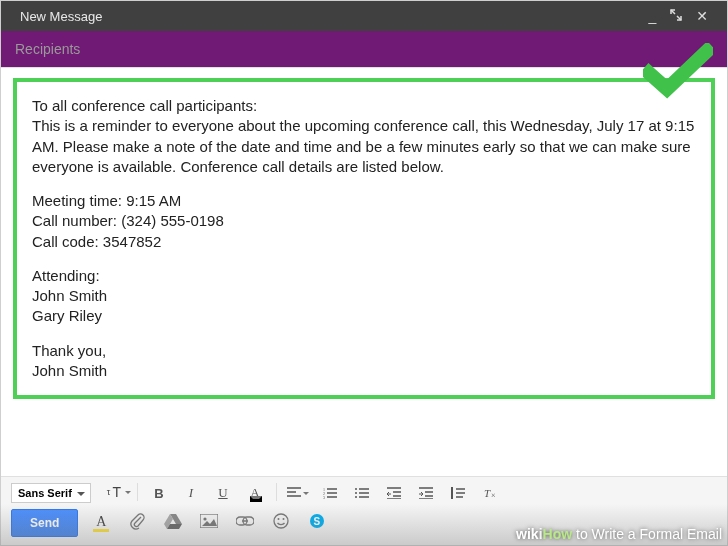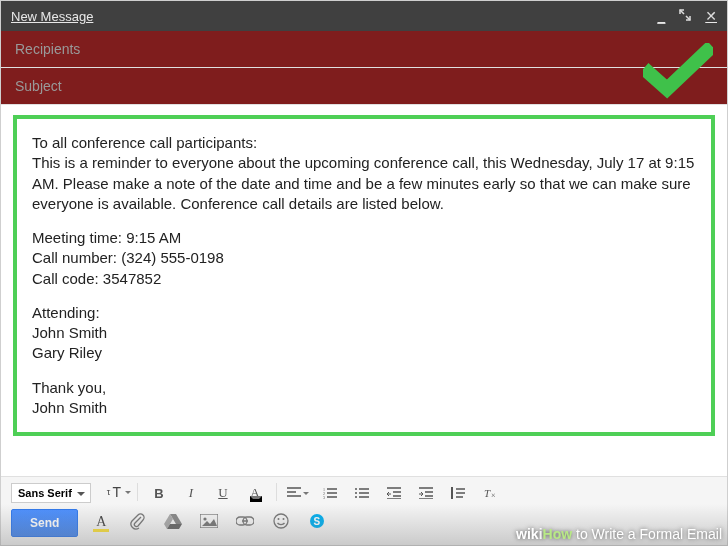--- a/index.html
+++ b/index.html
@@ -20,33 +20,32 @@
     flex-direction: column;
     border: 1px solid #cfcfcf;
   }
   .titlebar {
     background: #404040;
     color: #e8e8e8;
     display: flex;
     align-items: center;
     justify-content: space-between;
     height: 30px;
-    padding: 0 10px;
+    padding: 0 19px;
     font-size: 13px;
-    text-decoration: underline;
   }
   .titlebar .title { font-weight: normal; }
   .titlebar .controls { display: flex; gap: 14px; align-items: center; }
   .titlebar .controls span { cursor: pointer; color: #ddd; font-size: 14px; line-height: 1; }
   .field-row {
     border-bottom: 1px solid #e0e0e0;
     padding: 10px 14px;
     color: #999;
     font-size: 14px;
-    background: #7f1d1d;
+    background: #701a75;
   }
   .body-wrap {
     flex: 1;
     padding: 10px 12px 4px 12px;
     overflow: auto;
     position: relative;
   }
   .body-frame {
     border: 4px solid #4ecf56;
     padding: 14px 15px;
@@ -176,23 +175,20 @@
             <path d="M1 1 L5 5 M11 11 L7 7" stroke="#ddd" stroke-width="1.5"></path>
           </svg>
       </span>
       <span>✕</span>
     </div>
   </div>
 
   <div class="field-row">
     <span>Recipients</span>
   </div>
-  <div class="field-row">
-    <span>Subject</span>
-  </div>
 
   <div class="checkmark">
     <svg width="70" height="56" viewBox="0 0 70 56">
       <path d="M6 30 L24 46 L64 8" stroke="#3fc14a" stroke-width="14" fill="none" stroke-linecap="square" stroke-linejoin="miter"></path>
     </svg>
   </div>
 
   <div class="body-wrap">
     <div class="body-frame">
       <p>To all conference call participants:

